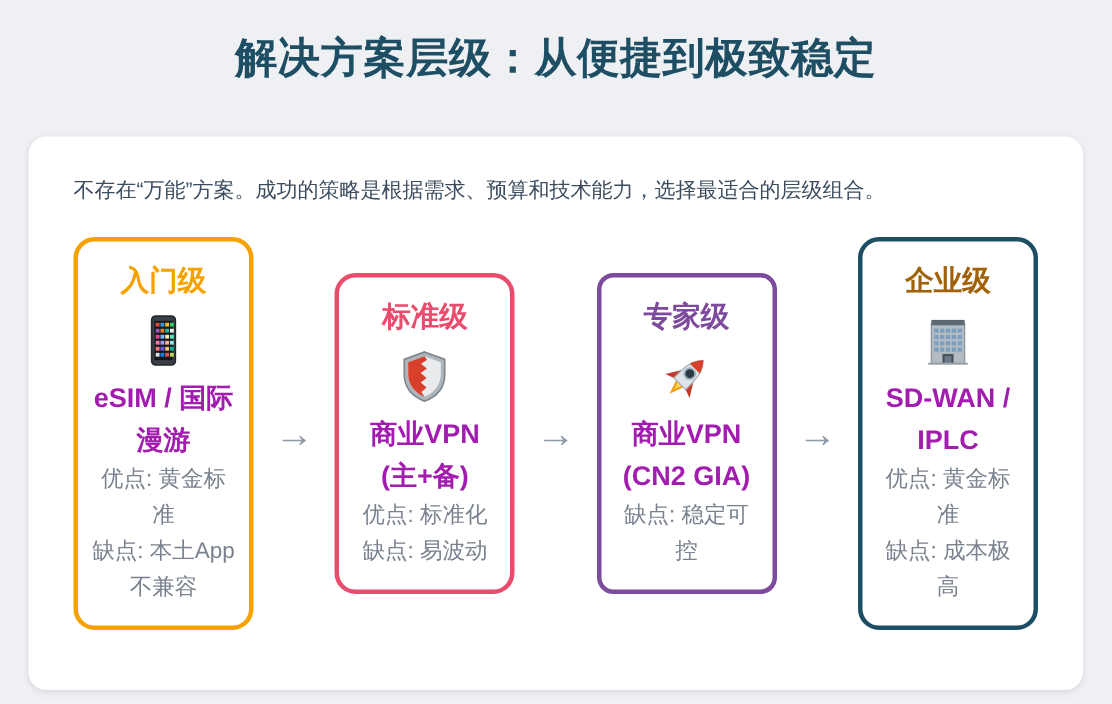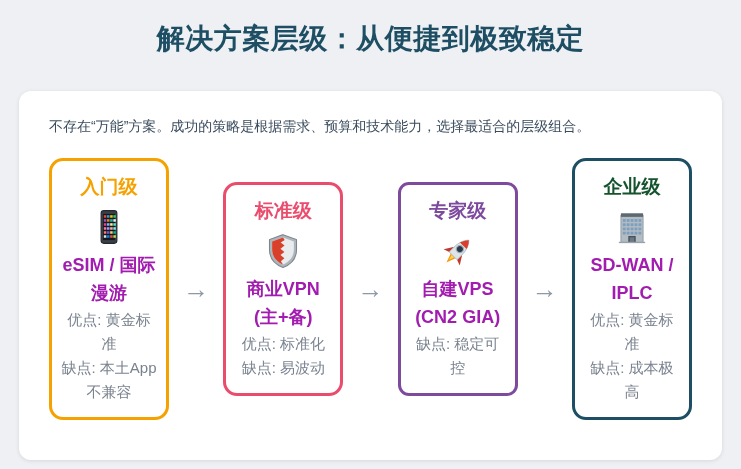--- a/index.html
+++ b/index.html
@@ -151,28 +151,28 @@
             <path d="M14.8 24.5 L18 33.5 L21.2 24.5 Z" fill="#f39c12"></path>
             <path d="M16.3 24.5 L18 29.8 L19.7 24.5 Z" fill="#ffd54f"></path>
             <path d="M12.8 17.5 L7.2 26.5 L12.8 24.5 Z" fill="#c0392b"></path>
             <path d="M23.2 17.5 L28.8 26.5 L23.2 24.5 Z" fill="#c0392b"></path>
             <path d="M18 3.5 C22 7.5 23.2 13 23.2 18 V24.5 H12.8 V18 C12.8 13 14 7.5 18 3.5 Z" fill="#dfe4e8" stroke="#aab3bb" stroke-width="0.8"></path>
             <path d="M18 3.5 C20.2 5.7 21.6 8.4 22.4 11 H13.6 C14.4 8.4 15.8 5.7 18 3.5 Z" fill="#d8402c"></path>
             <circle cx="18" cy="15.5" r="3.4" fill="#2c3a46" stroke="#9fb2c0" stroke-width="1.2"></circle>
           </g>
         </svg>
       </div>
-      <div class="tier-name">自建VPS (CN2 GIA)</div>
+      <div class="tier-name">商业VPN (CN2 GIA)</div>
       <div class="tier-cons">缺点: 稳定可控</div>
     </div>
 
     <div class="arrow">→</div>
 
     <div class="tier" style="border-color: rgb(29, 78, 99);">
-      <div class="tier-label" style="color: #14532d;">企业级</div>
+      <div class="tier-label" style="color: #a16207;">企业级</div>
       <div class="tier-icon">
         <svg viewBox="0 0 36 36" aria-hidden="true">
           <rect x="7.5" y="7" width="21" height="25.5" fill="#b4bcc3" stroke="#8c959c" stroke-width="0.8"></rect>
           <rect x="7.5" y="5" width="21" height="3.4" fill="#5d6871"></rect>
           <g fill="#7d9fbf">
             <rect x="9.3" y="10.5" width="2.7" height="2.6"></rect>
               <rect x="13" y="10.5" width="2.7" height="2.6"></rect>
               <rect x="16.7" y="10.5" width="2.7" height="2.6"></rect>
               <rect x="20.4" y="10.5" width="2.7" height="2.6"></rect>
               <rect x="24.1" y="10.5" width="2.7" height="2.6"></rect>

